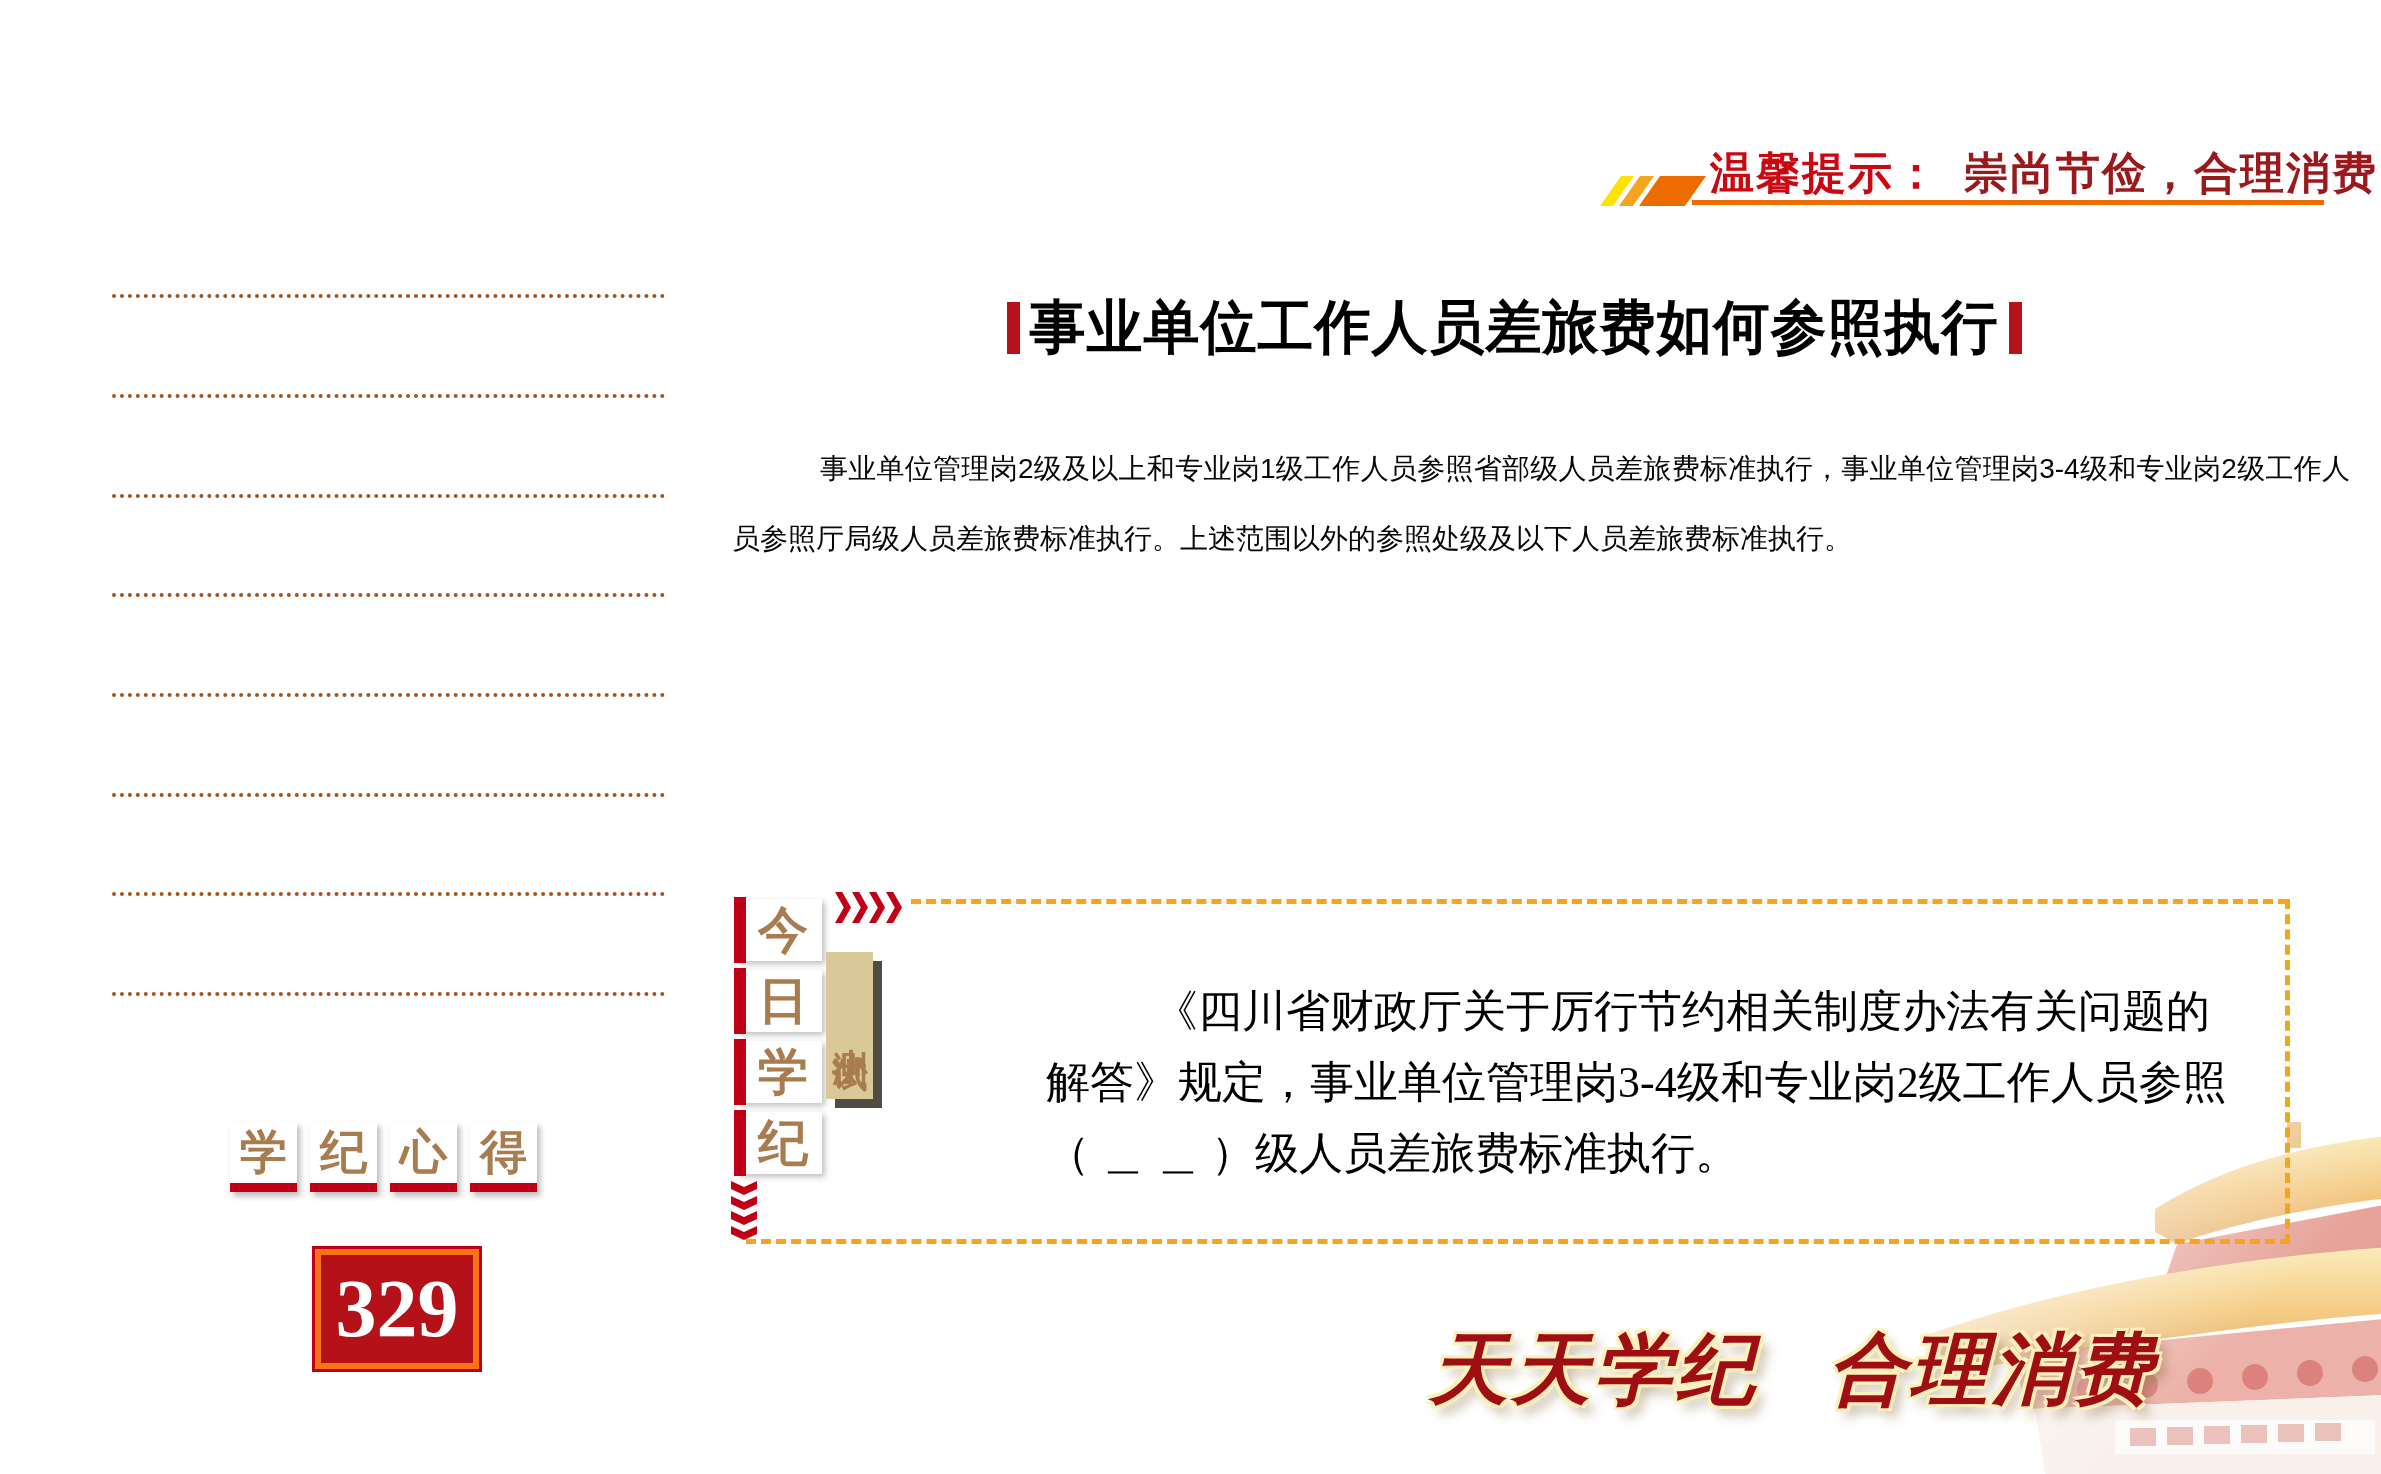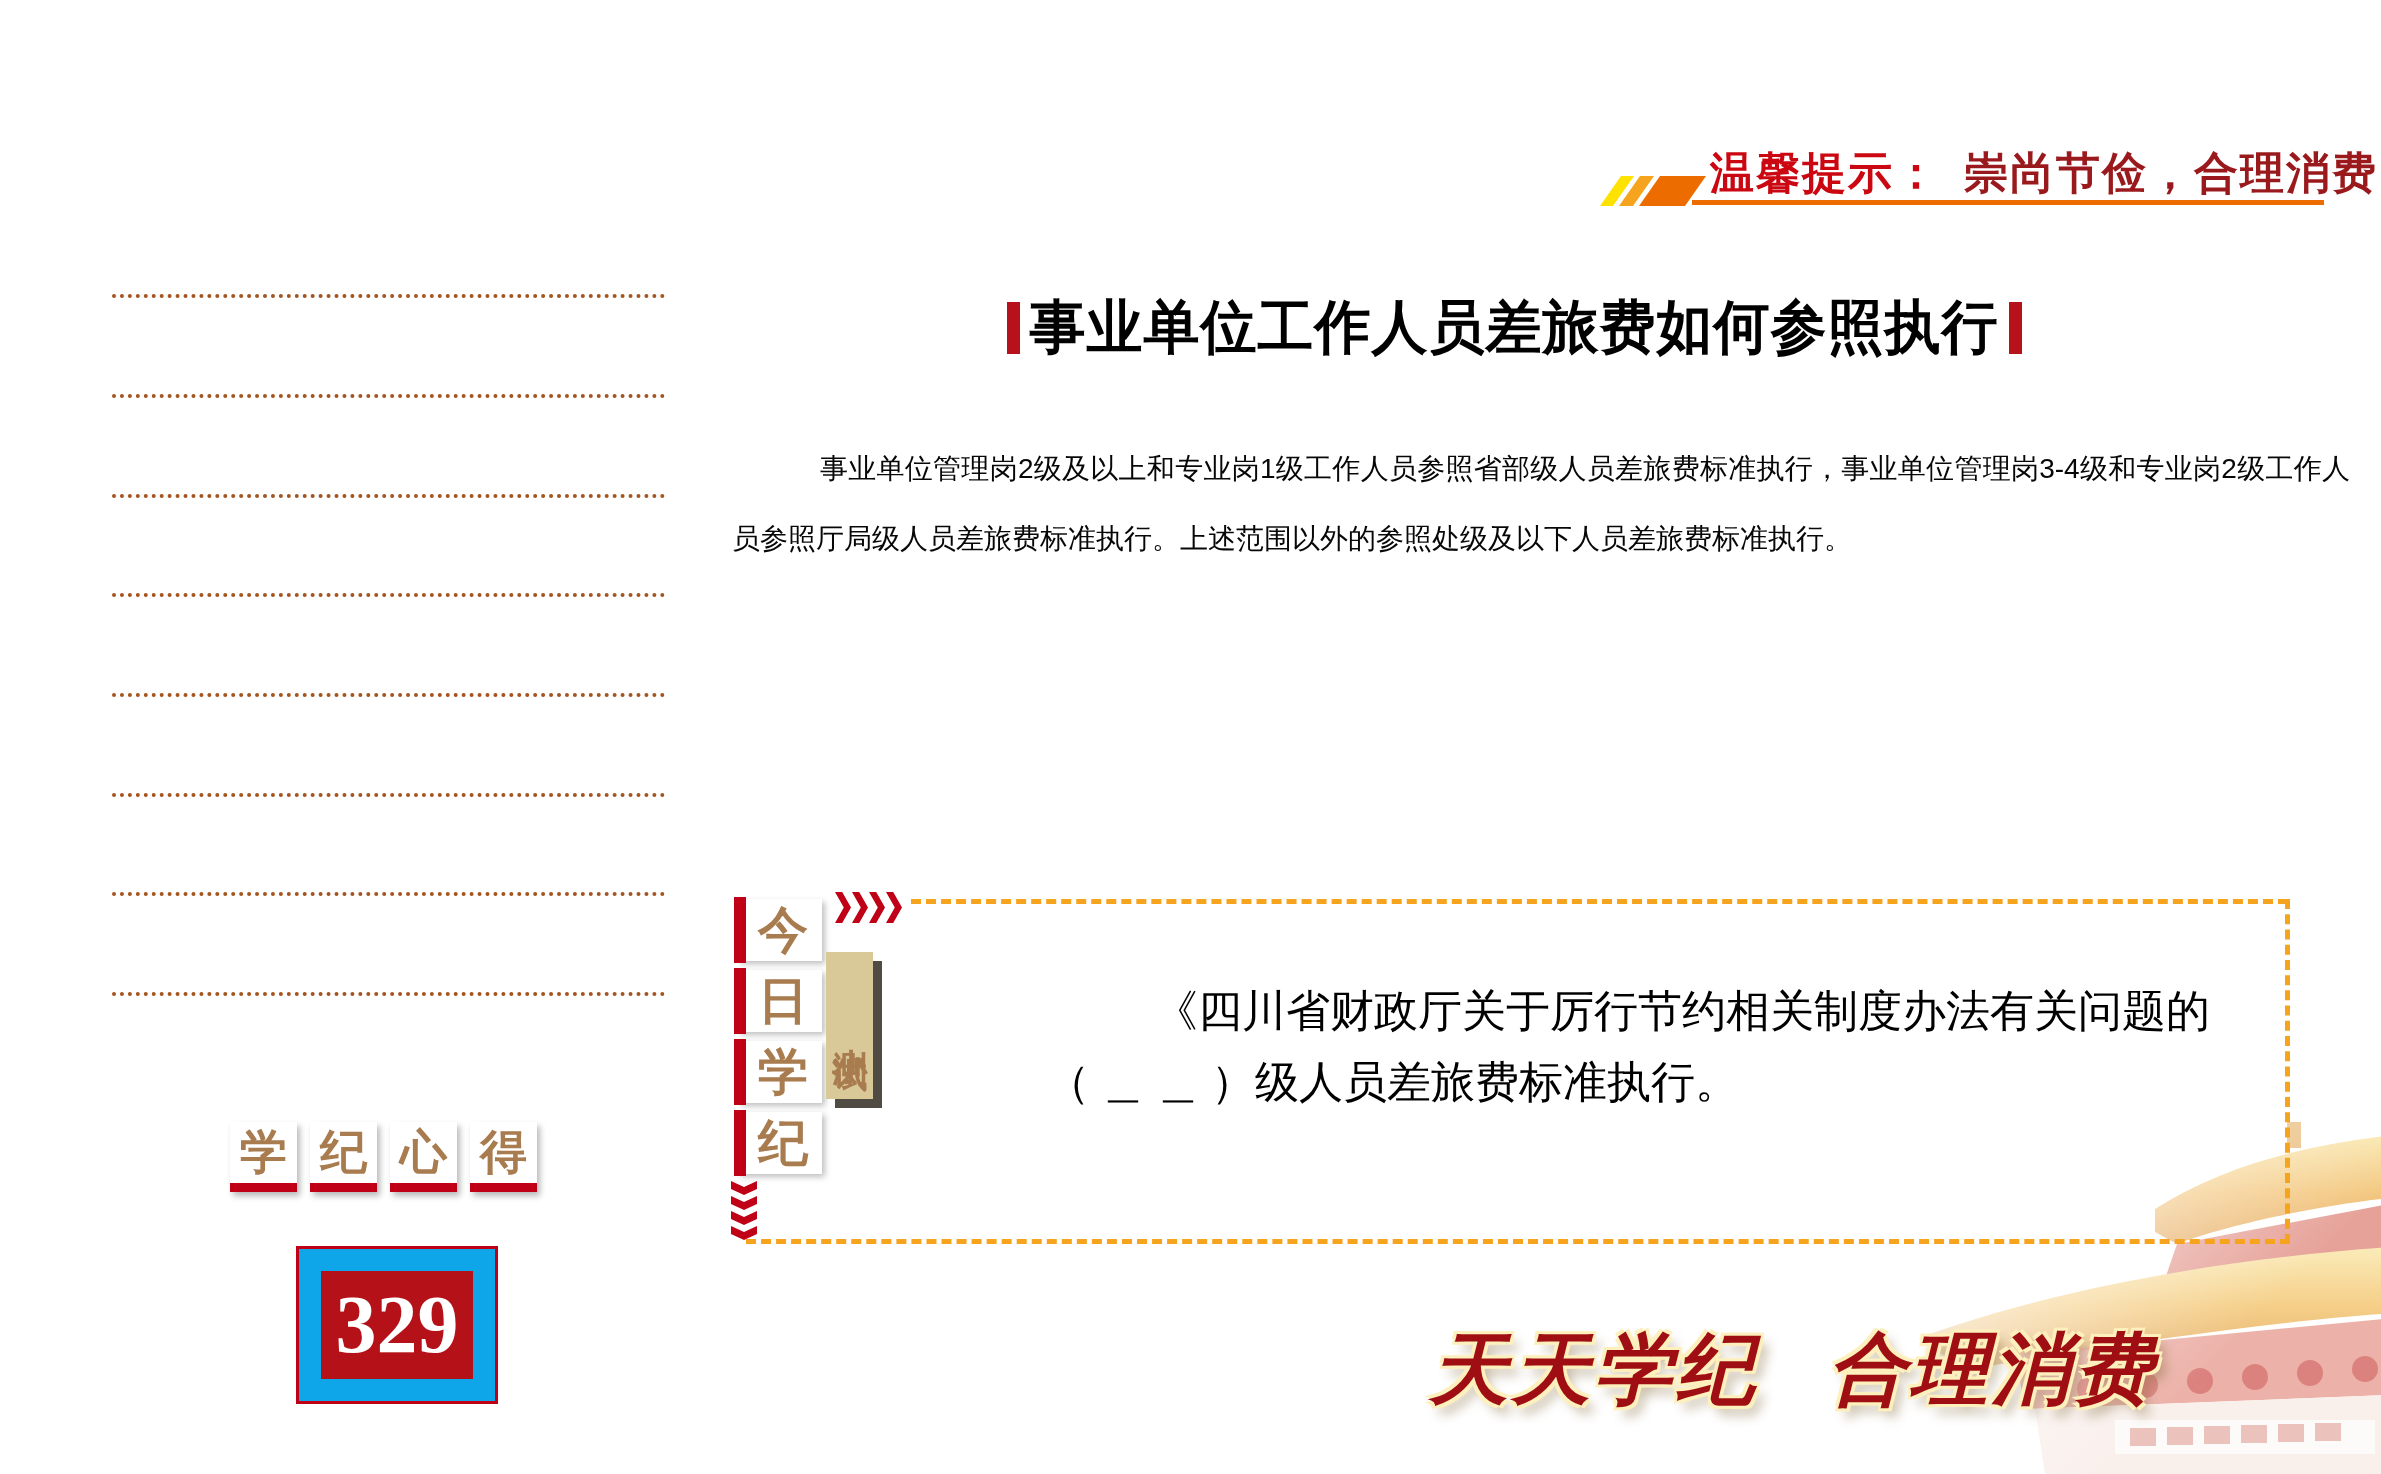--- a/index.html
+++ b/index.html
@@ -41,21 +41,21 @@
   
   .nline{position:absolute;left:78px;width:553px;height:0;border-top:4px dotted var(--brown-dotted);z-index:2;}
 
   
   .xjxd{position:absolute;left:196px;top:1122px;display:flex;gap:13px;z-index:2;}
   .xstamp{width:67px;height:61px;background:#fff;border-bottom:9px solid var(--accent-red);
         box-shadow:3px 4px 6px rgba(0,0,0,.28);display:flex;align-items:center;justify-content:center;
         font-size:47px;font-weight:bold;color:var(--tan-char);}
 
   
-  .pagenum-outer{position:absolute;left:262px;top:1246px;border:3px solid var(--accent-red);background:#0ea5e9;padding:22px;z-index:2;}
+  .pagenum-outer{position:absolute;left:278px;top:1246px;border:3px solid var(--accent-red);background:#f97316;padding:6px;z-index:2;}
   .pagenum-inner{width:152px;height:108px;background:var(--deep-red);color:#fff;display:flex;align-items:center;justify-content:center;
         font-family:"Liberation Serif","DejaVu Serif",serif;font-weight:bold;font-size:82px;}
 
   
   .jrxj{position:absolute;left:704px;top:899px;display:flex;flex-direction:column;gap:9px;width:84px;z-index:3;}
   .jstamp{height:62px;background:#fff;box-shadow:3px 3px 6px rgba(0,0,0,.25);position:relative;
         display:flex;align-items:center;justify-content:center;font-size:50px;font-weight:bold;
         color:var(--tan-char);padding-left:6px;}
   .jstamp::before{content:"";position:absolute;left:-4px;top:-2px;width:12px;height:calc(100% + 4px);background:var(--accent-red);}
 
@@ -200,20 +200,21 @@
     <span class="chev-d"></span>
     <span class="chev-d"></span>
   </div>
 
   <div class="dash-top"></div>
   <div class="dash-right"></div>
   <div class="dash-bottom"></div>
 
   <div class="quiz-text">
     <div class="quiz-line first">《四川省财政厅关于厉行节约相关制度办法有关问题的</div>
+    <div class="quiz-line">解答》规定，事业单位管理岗3-4级和专业岗2级工作人员参照</div>
     <div class="quiz-line">（ ＿ ＿ ）级人员差旅费标准执行。</div>
   </div>
 
   <div class="slogan">
     <span class="slogan-left">天天学纪</span><span class="slogan-right">合理消费</span>
   </div>
 
 </div>
 
 </body></html>

